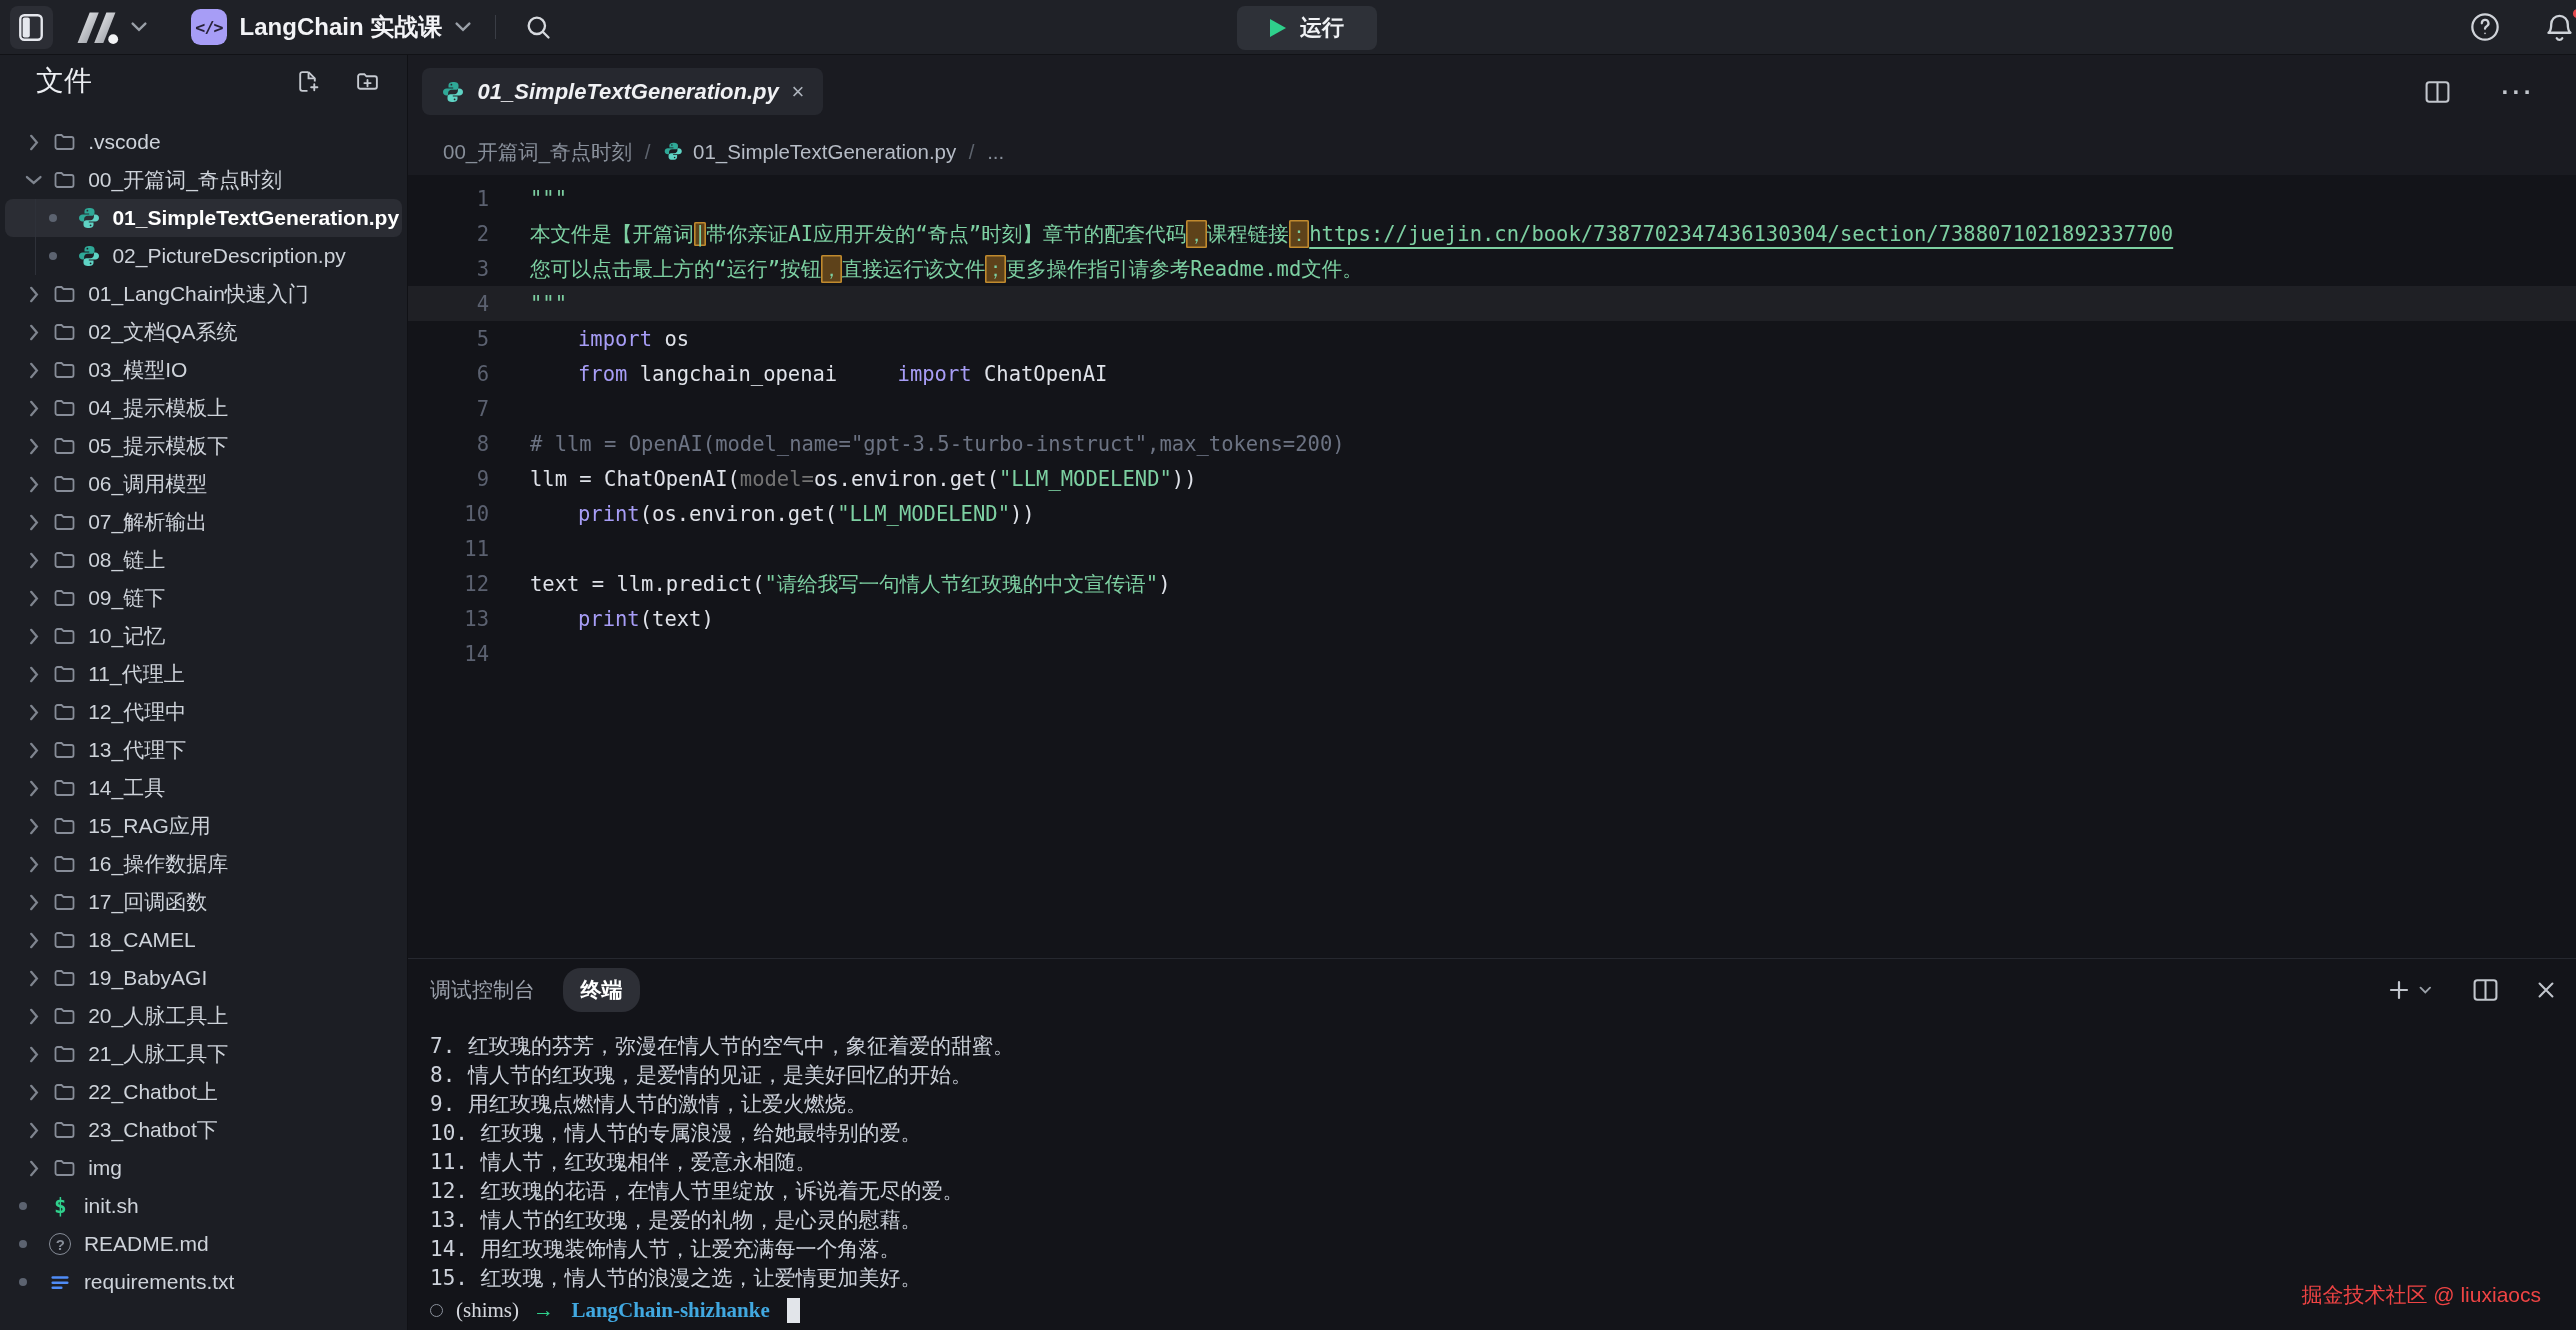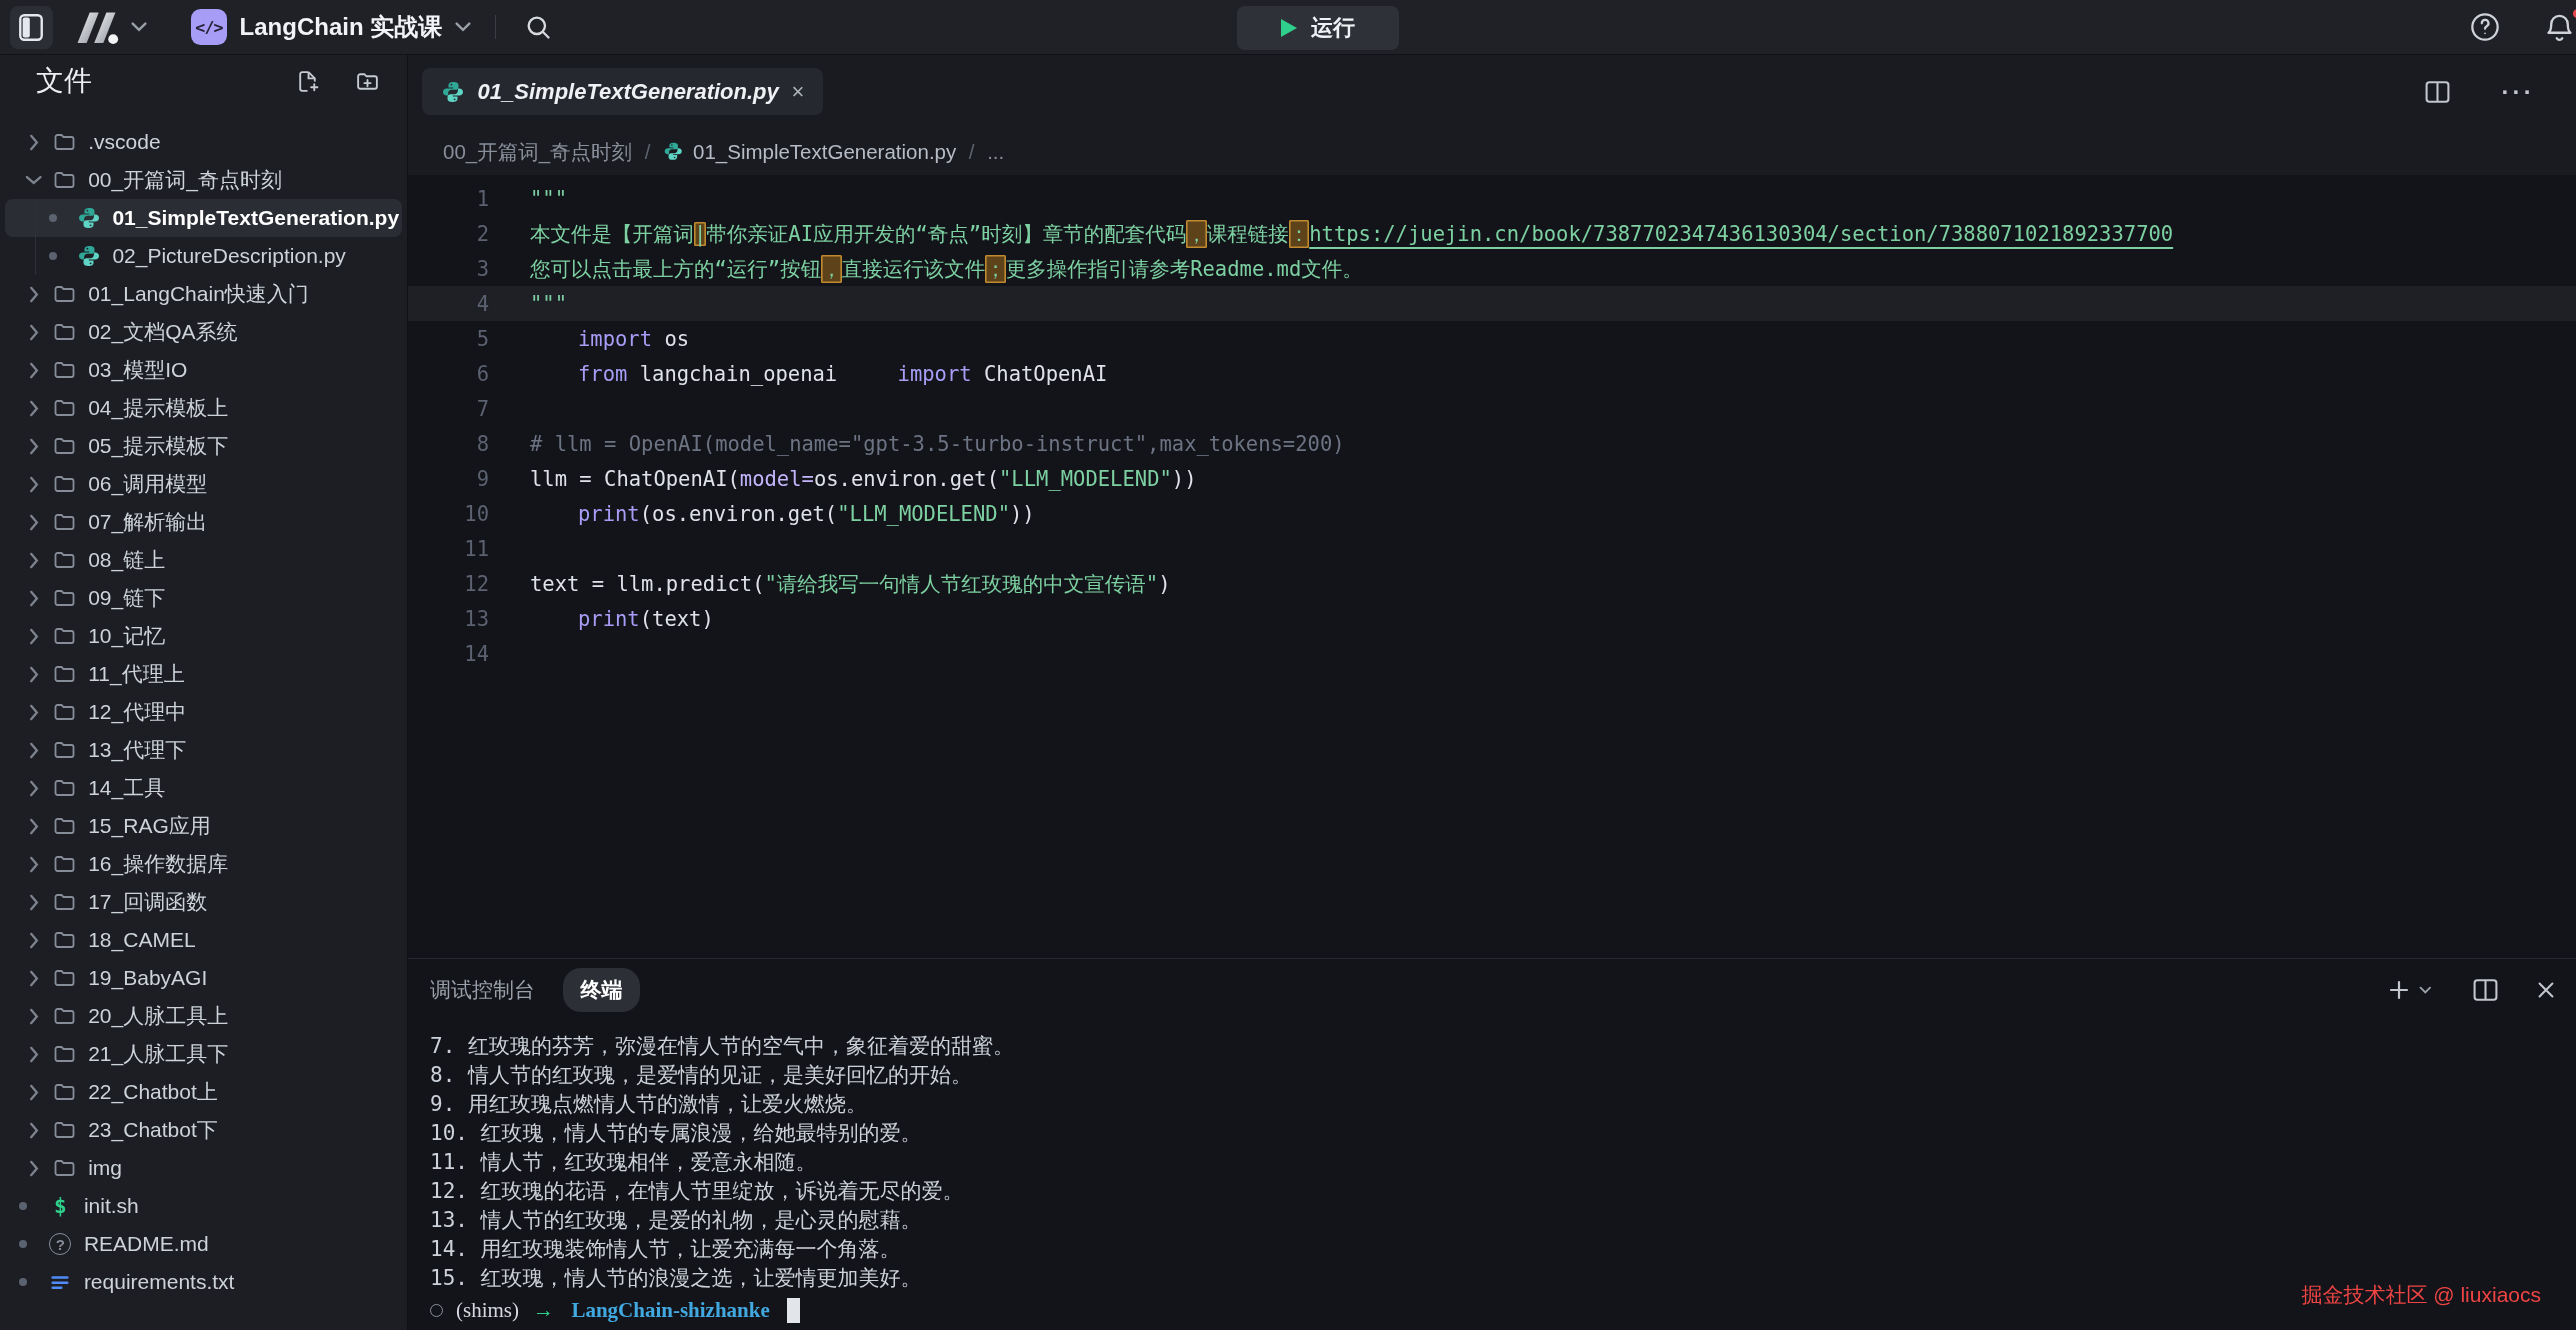--- a/index.html
+++ b/index.html
@@ -26,21 +26,21 @@
     display:flex; align-items:center; justify-content:center;
     color:#272138; font-weight:bold; font-size:16.6px; letter-spacing:-0.8px;
     font-family:"DejaVu Sans Mono",monospace;
   }
   .ws-title { font-size:24px; font-weight:bold; color:#f2f3f6; }
   .tb-divider { width:0.8px; height:24px; background:#3a3d45; margin-left:24px; }
   .search-btn { margin-left:22px; background:none; border:none; }
   .run-btn {
     position:absolute; left:1237px; top:5.5px; height:44px;
     background:#2e3138; border:none; border-radius:8px;
-    display:flex; align-items:center; gap:14px; padding:0 44px; cursor:pointer;
+    display:flex; align-items:center; gap:14px; padding:0 33px; cursor:pointer;
   }
   .run-play { width:0; height:0; border-left:16px solid var(--run-green); border-top:9.5px solid transparent; border-bottom:9.5px solid transparent; }
   .run-label { color:#f0f2f5; font-size:22px; font-weight:bold; }
   .tb-right { margin-left:auto; display:flex; align-items:center; gap:30px; }
   .bell-wrap { position:relative; margin-right:-6.3px; }
   .bell-dot { position:absolute; top:-1.6px; right:-1.6px; width:12.6px; height:12.6px; border-radius:50%; background:var(--badge-red); border:2.4px solid #1f2127; }
 
   
   .sidebar {
     position:absolute; top:55px; left:0; width:408px; bottom:0;
@@ -84,21 +84,21 @@
   .bc-sep { color:#5d636d; }
   .bc-file { color:#b6bcc6; display:flex; align-items:center; gap:9.5px; }
 
   .code-area { position:absolute; top:120px; left:0; right:0; bottom:373px; overflow:hidden; padding-top:6.3px; background:#131419; }
   .code-line { height:35px; display:flex; align-items:center; white-space:pre; font-family:"DejaVu Sans Mono",monospace; font-size:20.5px; }
   .code-line.current { background:rgba(255,255,255,0.055); }
   .gutter { flex:0 0 122px; text-align:right; padding-right:41px; color:#5b6170; font-size:20.5px; }
   .tok-str { color:var(--link-green); }
   .tok-kw { color:var(--accent-purple);margin-left:48px; }
   .tok-cmt { color:#6c7383; }
-  .tok-param { color:#c4b5fd; }
+  .tok-param { color:#737373; }
   .tok-code { color:#dfe2e9; }
   .tok-link { text-decoration:underline; text-underline-offset:5.5px; }
   .tok-hl { background:rgba(170,112,28,0.5); box-shadow:inset 0 0 0 1.6px #c08a2e; border-radius:1.6px; }
 
   
   .panel { position:absolute; left:0; right:0; bottom:0; height:373px; background:#131419; border-top:0.8px solid #26282f; }
   .panel-header { height:62px; display:flex; align-items:center; padding:0 12.6px 0 22px; }
   .panel-tab { font-size:21px; color:#9aa0ab; margin-right:28px; cursor:pointer; }
   .panel-tab.active { background:#2d2f36; color:#ffffff; border-radius:18px; padding:8px 17.4px; margin-right:0; font-weight:bold; }
   .panel-icons { margin-left:auto; display:flex; align-items:center; gap:24px; }

